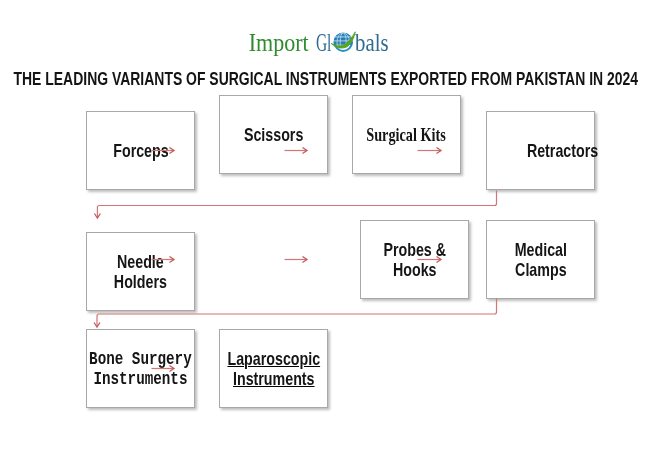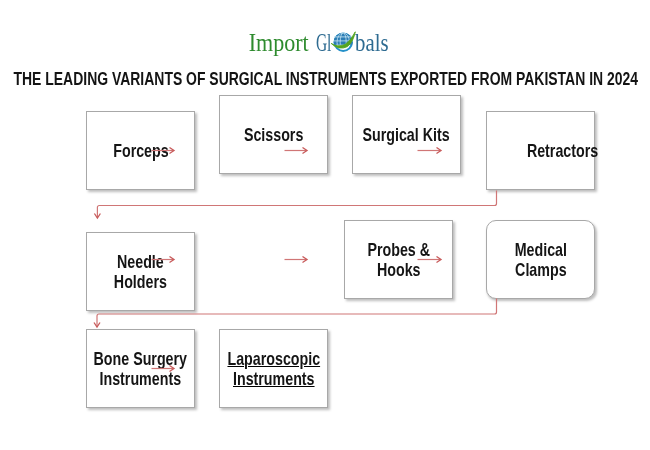--- a/index.html
+++ b/index.html
@@ -15,38 +15,38 @@
 </head>
 <body>
 <div class="page">
 
   <div class="box" style="left:42px;top:111px;">
       <span>Forceps</span>
     </div>
   <div class="box" style="left:175px;top:95px;">
       <span>Scissors</span>
     </div>
-  <div class="box" style="left:308px;top:95px;">
+  <div class="box" style="left:308px;top:95px;font-family:Liberation Serif, serif;">
       <span>Surgical Kits</span>
     </div>
   <div class="box" style="left:442px;top:111px;padding-left:44px;">
       <span>Retractors</span>
     </div>
 
   <div class="box" style="left:42px;top:232px;">
       <span>Needle<br>Holders</span>
     </div>
-  <div class="box" style="left:300px;top:220px;">
+  <div class="box" style="left:316px;top:220px;">
       <span>Probes &amp;<br>Hooks</span>
     </div>
-  <div class="box" style="left:442px;top:220px;border-radius:10px;">
+  <div class="box" style="left:442px;top:220px;">
       <span>Medical<br>Clamps</span>
     </div>
 
-  <div class="box" style="left:42px;top:329px;">
+  <div class="box" style="left:42px;top:329px;font-family:Liberation Mono, monospace;">
       <span>Bone Surgery<br>Instruments</span>
     </div>
   <div class="box" style="left:175px;top:329px;text-decoration:underline;">
       <span>Laparoscopic<br>Instruments</span>
     </div>
 
   <svg class="wires" width="650" height="450" viewBox="0 0 650 450">
     <defs>
       <marker id="ah" markerWidth="9" markerHeight="8" refX="4.6" refY="3.5" orient="auto" markerUnits="userSpaceOnUse">
         <path d="M0.5 0.5 L5 3.5 L0.5 6.5" fill="none" stroke="#c85b5b" stroke-width="1.3"></path>

